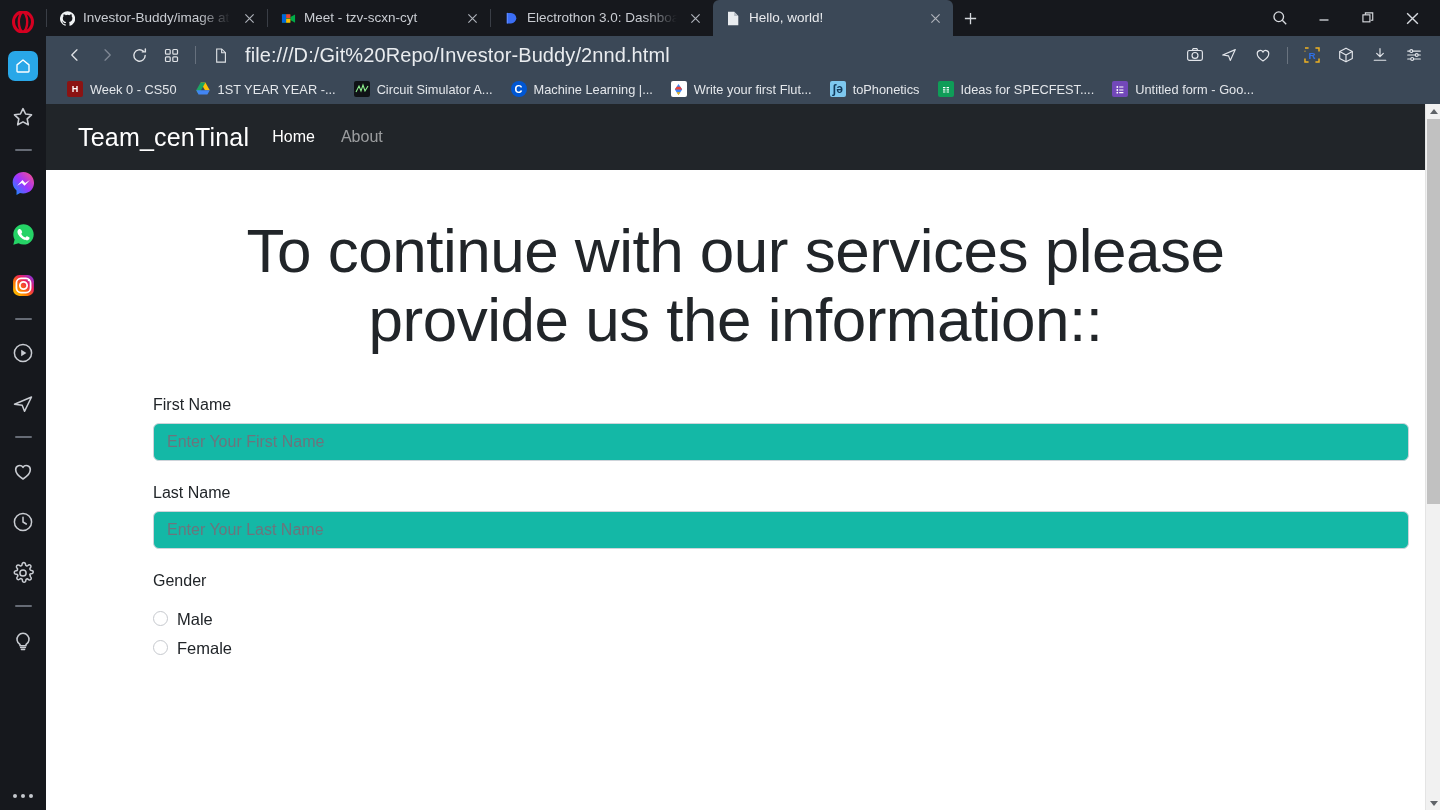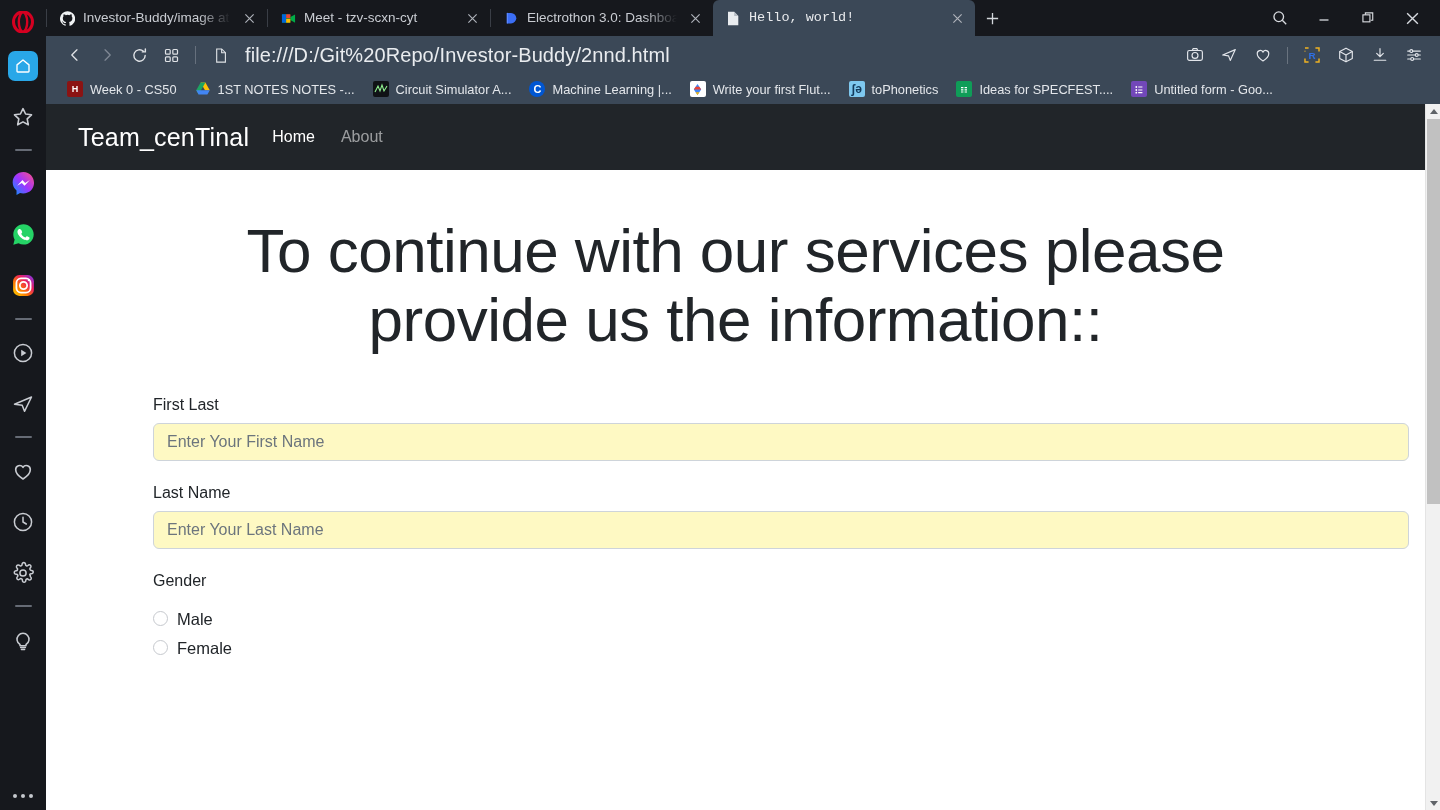--- a/index.html
+++ b/index.html
@@ -131,21 +131,21 @@
     padding:46px 120px 0 120px;
     font-family:"Liberation Sans", sans-serif;
   }
   #form-area { padding:40px 78px 0 107px; }
   .field { margin-bottom:22px; }
   .field-label {
     display:block; color:#212529; font-size:16px; margin-bottom:9px; line-height:1.2;
   }
   .field-input {
     display:block; width:1256px; height:38px; border:1px solid #ced4da; border-radius:6px;
-    background:#fef9c3; color:#212529; font-size:16px; padding:0 13px;
+    background:#14b8a6; color:#212529; font-size:16px; padding:0 13px;
     font-family:"Liberation Sans", sans-serif; outline:none;
   }
   .field-input::placeholder { color:#6c757d; opacity:1; }
   #gender-group { margin-top:14px; margin-bottom:24px; }
   .radio-row { display:flex; align-items:center; gap:9px; height:29px; }
   .radio-dot {
     width:15px; height:15px; border-radius:50%; border:1px solid #c6c9ce; background:#fff;
     flex:0 0 15px; cursor:pointer;
   }
   .radio-label { color:#212529; font-size:16.5px; line-height:1; }
@@ -369,21 +369,21 @@
             </svg>
         </span>
         <span class="tab-title fade">Electrothon 3.0: Dashboard</span>
         <span class="tab-close">
           <svg width="11" height="11" viewBox="0 0 12 12" stroke="currentColor" stroke-width="1.3">
               <path d="M1.5 1.5 10.5 10.5M10.5 1.5 1.5 10.5"></path>
             </svg>
         </span>
       </div>
 
-      <div class="tab active" style="width:262px;font-family:Liberation Mono, monospace;">
+      <div class="tab active" style="width:240px;">
         <span class="tab-fav">
           <svg width="14" height="15" viewBox="0 0 14 15">
               <path d="M2 .8h6.2L12.3 5v9.2H2z" fill="#e9ecef"></path>
               <path d="M8.2.8 12.3 5H8.2z" fill="#b6bcc4"></path>
             </svg>
         </span>
         <span class="tab-title">Hello, world!</span>
         <span class="tab-close">
           <svg width="11" height="11" viewBox="0 0 12 12" stroke="currentColor" stroke-width="1.3">
               <path d="M1.5 1.5 10.5 10.5M10.5 1.5 1.5 10.5"></path>
@@ -511,21 +511,21 @@
         <span>Week 0 - CS50</span>
       </div>
       <div class="bm">
         <span class="bm-ico">
           <svg width="16" height="16" viewBox="0 0 16 16">
               <path d="M5.6 1.6h4.8l4.4 7.6H10z" fill="#ffc107"></path>
               <path d="M5.6 1.6 1.2 9.2 3.6 13.4 10.4 1.6z" fill="#1da462"></path>
               <path d="M1.2 9.2h13.6l-2.4 4.2H3.6z" fill="#4285f4"></path>
             </svg>
         </span>
-        <span>1ST NOTES NOTES -...</span>
+        <span>1ST YEAR YEAR -...</span>
       </div>
       <div class="bm">
         <span class="bm-ico" style="background:#101216;color:#6de06d">
           <svg width="14" height="14" viewBox="0 0 14 14" stroke="#8ef08e" stroke-width="1.1" fill="none">
               <path d="M1 10 4 4l2 5 2-6 2 6 3-5"></path>
             </svg>
         </span>
         <span>Circuit Simulator A...</span>
       </div>
       <div class="bm">
@@ -578,21 +578,21 @@
           <span class="nav-link active">Home</span>
           <span class="nav-link">About</span>
         </div>
 
         <div id="page-body">
           <h1 id="headline">To continue with our services please provide us the information::</h1>
 
           <div id="form-area">
 
             <div class="field">
-              <label class="field-label">First Last</label>
+              <label class="field-label">First Name</label>
               <input class="field-input" type="text" placeholder="Enter Your First Name" style="">
             </div>
 
             <div class="field">
               <label class="field-label">Last Name</label>
               <input class="field-input" type="text" placeholder="Enter Your Last Name" style="">
             </div>
 
             <div>
               <label class="field-label">Gender</label>

